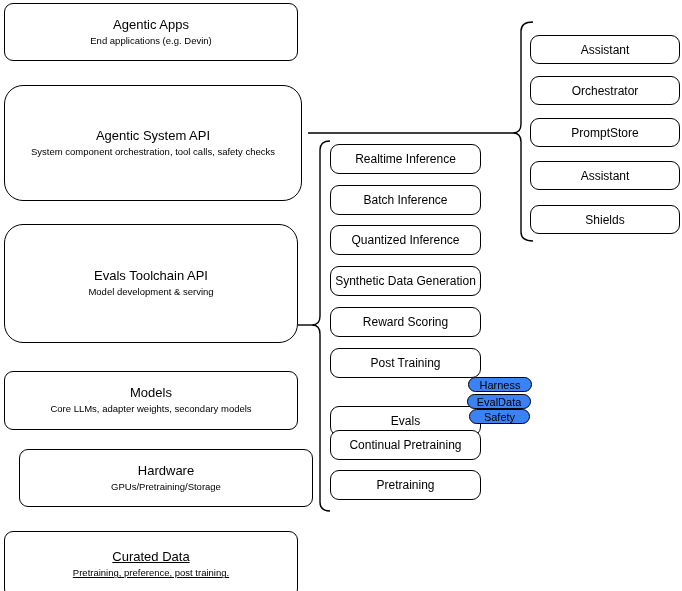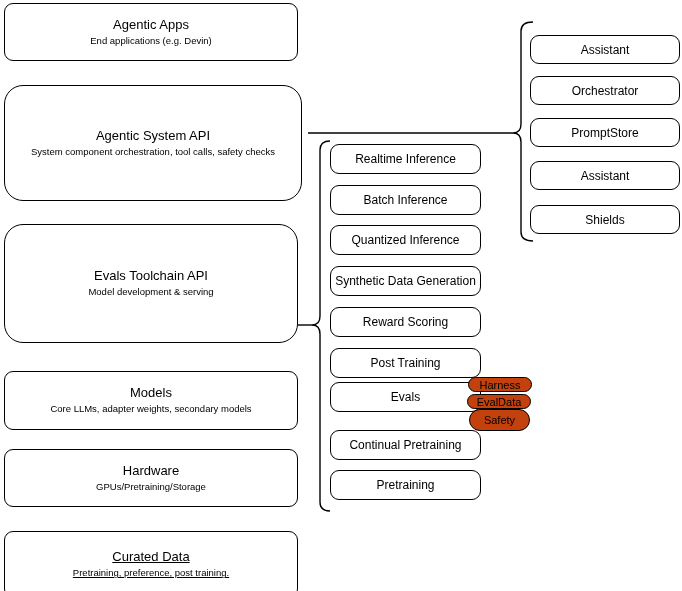--- a/index.html
+++ b/index.html
@@ -20,21 +20,21 @@
   .chip {
     position:absolute; box-sizing:border-box;
     border:1.4px solid #000; border-radius:9px; background:#fff;
     display:flex; align-items:center; justify-content:center;
     font-size:12px; z-index:2; text-align:center;
   }
   .chip-mid   { left:330px; width:151px; height:30px; }
   .chip-right { left:530px; width:150px; height:29px; }
   .pill {
     position:absolute; box-sizing:border-box;
-    border:1.4px solid #000; border-radius:999px; background:#c2410c;
+    border:1.4px solid #000; border-radius:999px; background:#3b82f6;
     display:flex; align-items:center; justify-content:center;
     font-size:11px; z-index:3;
   }
   .overlay { position:absolute; left:0; top:0; z-index:1; }
   .overlay path, .overlay line { stroke:#000; stroke-width:1.4; fill:none; }
 </style>
 </head>
 <body>
 
 <div class="canvas">
@@ -61,21 +61,21 @@
   <div class="node r-lg" style="top:224px; height:119px;">
     <div class="node-title">Evals Toolchain API</div>
     <div class="node-sub">Model development &amp; serving</div>
   </div>
 
   <div class="node r-sm" style="top:371px; height:59px;">
     <div class="node-title">Models</div>
     <div class="node-sub">Core LLMs, adapter weights, secondary models</div>
   </div>
 
-  <div class="node r-sm" style="top:449px; height:58px;">
+  <div class="node r-sm" style="top:449px; height:58px;margin-left:15px;">
     <div class="node-title">Hardware</div>
     <div class="node-sub">GPUs/Pretraining/Storage</div>
   </div>
 
   <div class="node r-sm" style="top:531px; height:67px;text-decoration:underline;">
     <div class="node-title">Curated Data</div>
     <div class="node-sub">Pretraining, preference, post training.</div>
   </div>
 
   <div class="chip chip-mid" style="top:144px;">
@@ -89,37 +89,37 @@
     </div>
   <div class="chip chip-mid" style="top:266px;">
       <span>Synthetic Data Generation</span>
     </div>
   <div class="chip chip-mid" style="top:307px;">
       <span>Reward Scoring</span>
     </div>
   <div class="chip chip-mid" style="top:348px;">
       <span>Post Training</span>
     </div>
-  <div class="chip chip-mid" style="top:382px;">
+  <div class="chip chip-mid" style="top:406px;">
       <span>Evals</span>
     </div>
   <div class="chip chip-mid" style="top:430px;">
       <span>Continual Pretraining</span>
     </div>
   <div class="chip chip-mid" style="top:470px;">
       <span>Pretraining</span>
     </div>
 
   <div class="pill" style="left:468px; top:377px; width:64px; height:15px;">
       <span>Harness</span>
     </div>
   <div class="pill" style="left:467px; top:394px; width:64px; height:15px;">
       <span>EvalData</span>
     </div>
-  <div class="pill" style="left:469px; top:409px; width:61px; height:22px;">
+  <div class="pill" style="left:469px; top:409px; width:61px; height:15px;">
       <span>Safety</span>
     </div>
 
   <div class="chip chip-right" style="top:35px;">
       <span>Assistant</span>
     </div>
   <div class="chip chip-right" style="top:76px;">
       <span>Orchestrator</span>
     </div>
   <div class="chip chip-right" style="top:118px;">

